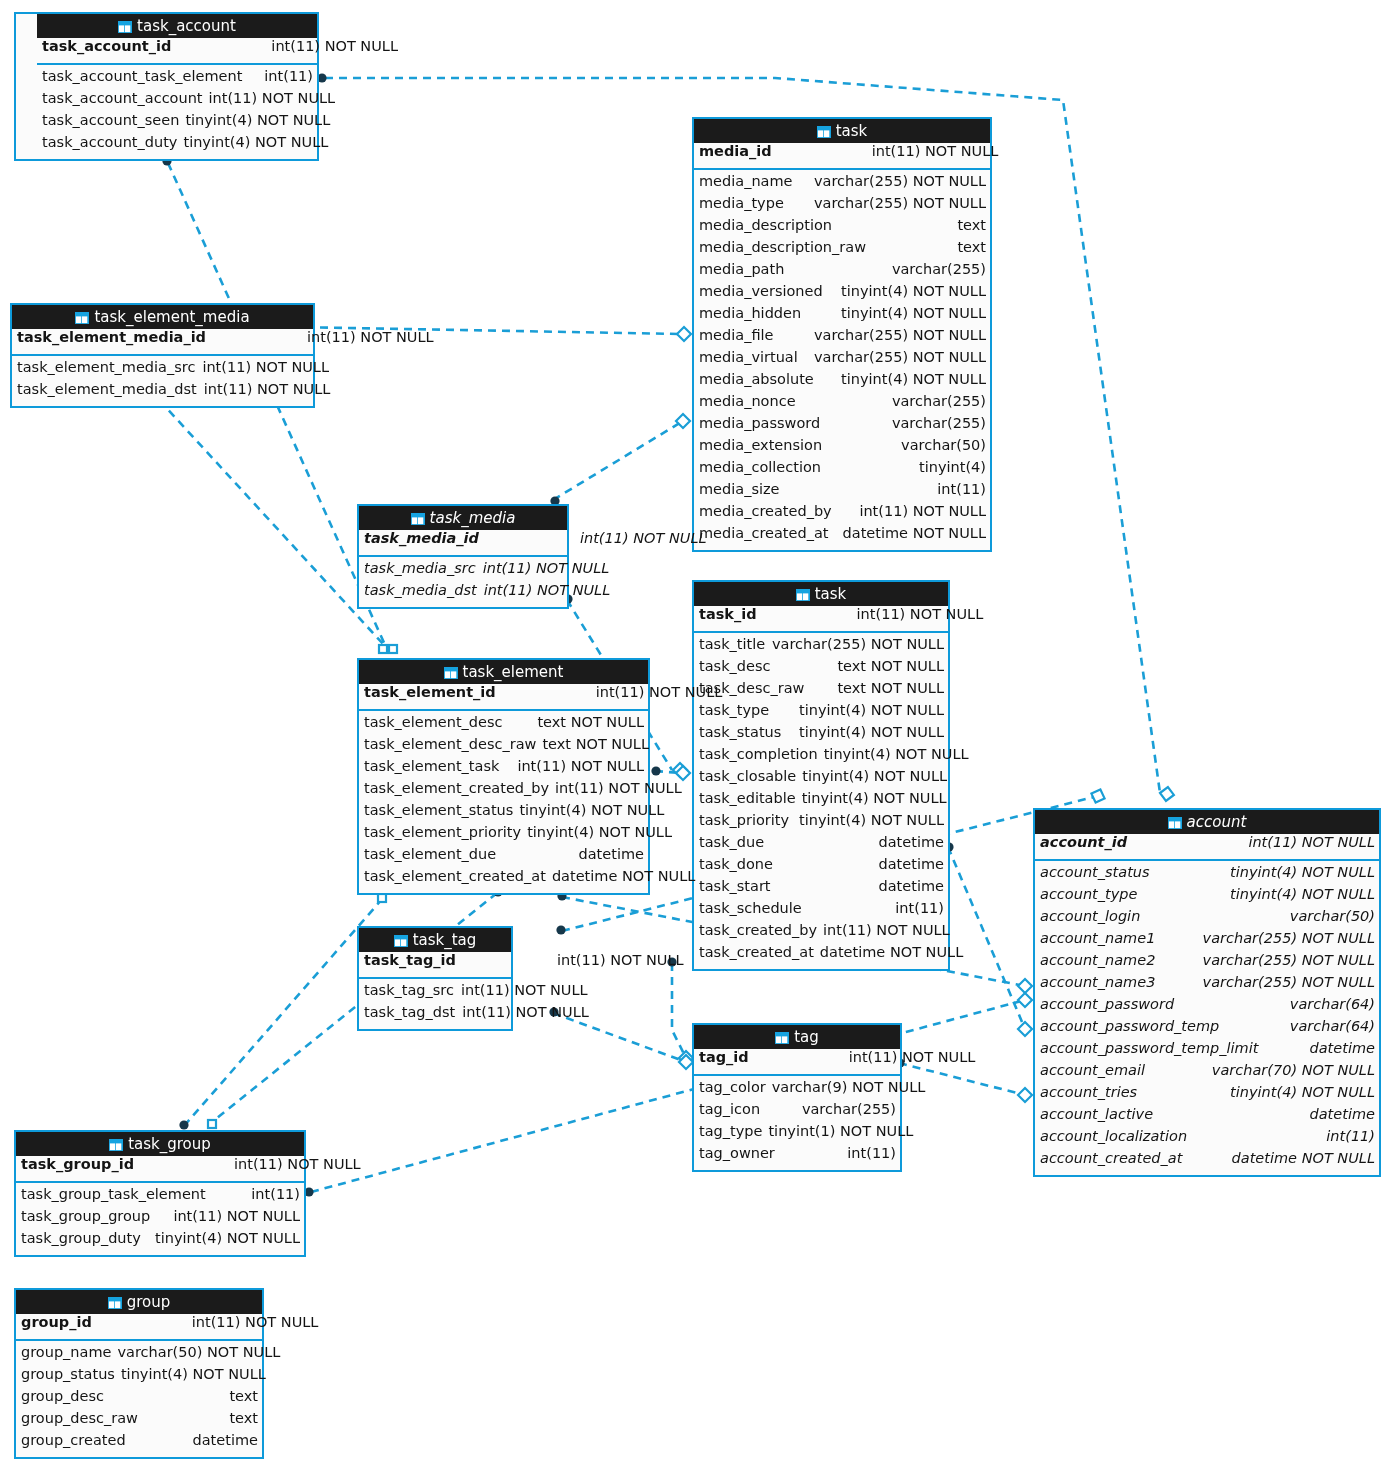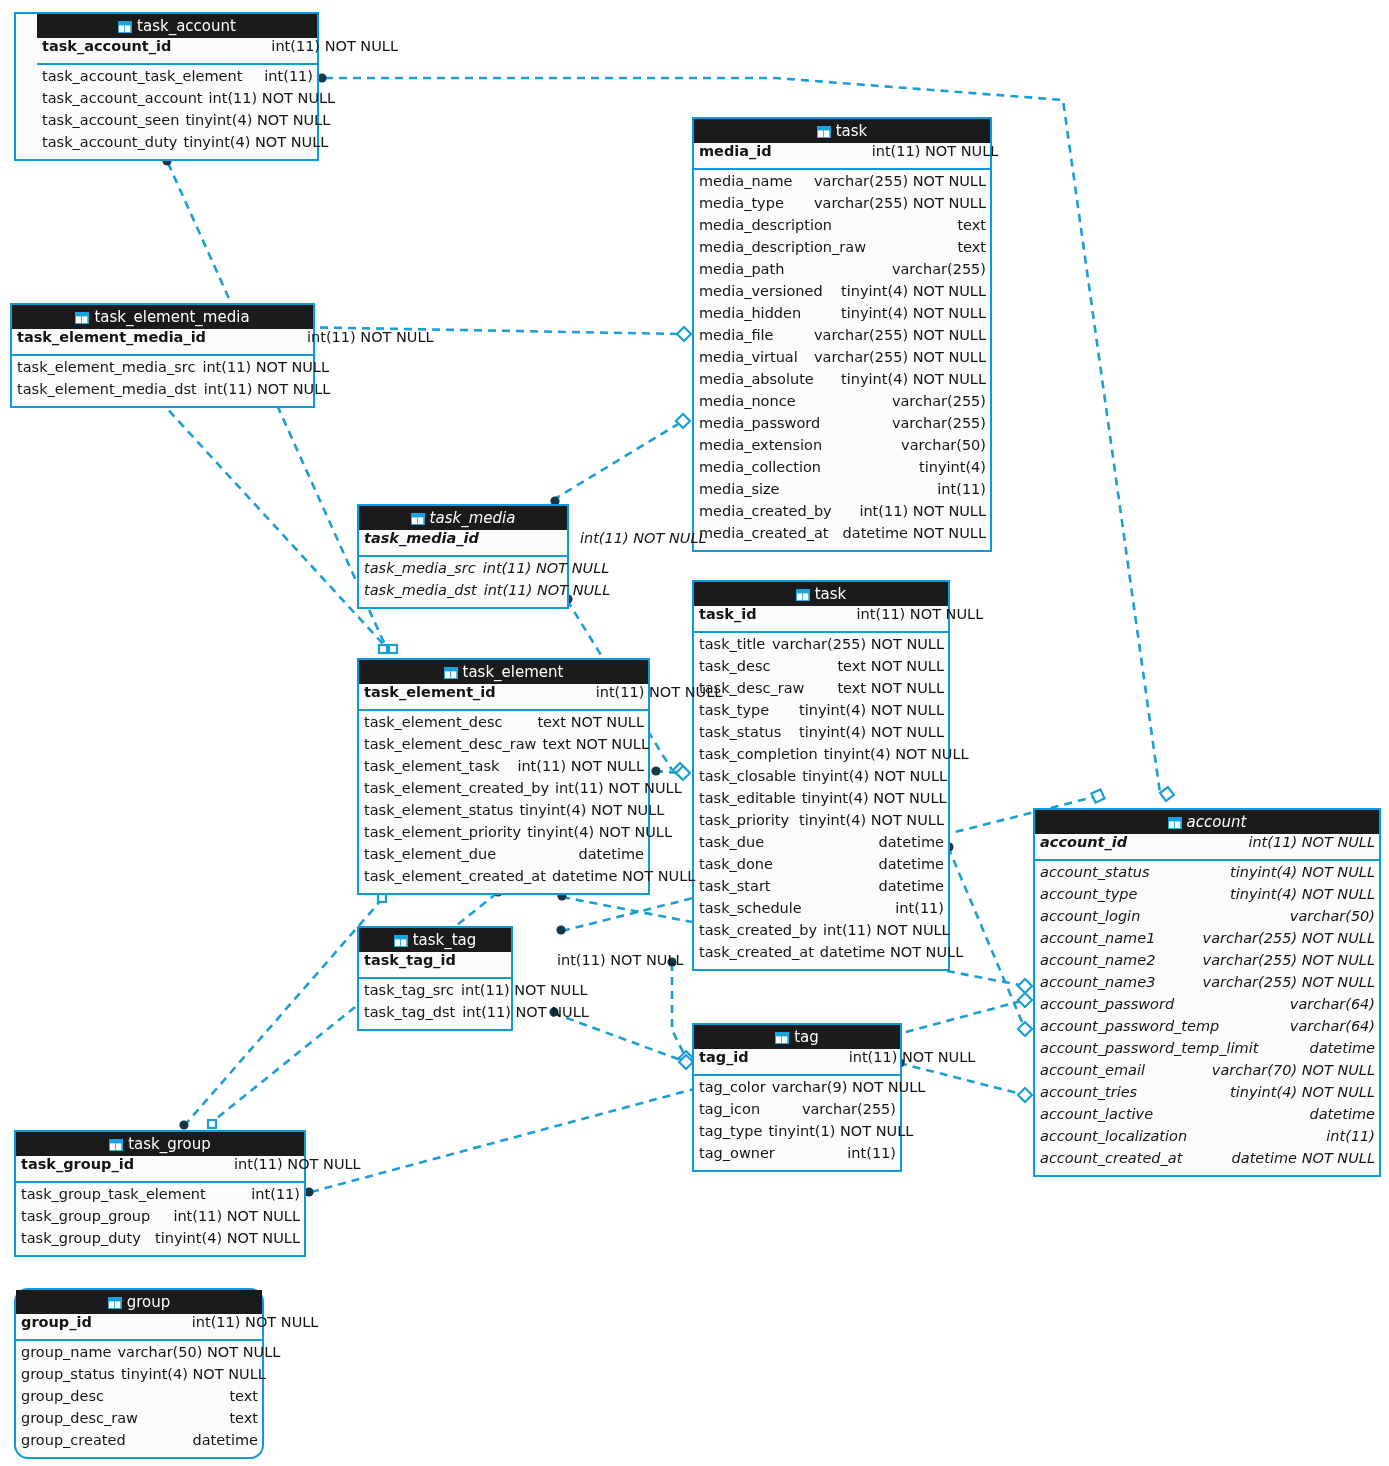--- a/index.html
+++ b/index.html
@@ -675,21 +675,21 @@
           <span class="sp"></span>
           <span class="ty">int(11) NOT NULL</span>
         </div>
         <div class="row">
           <span class="nm">task_group_duty</span>
           <span class="sp"></span>
           <span class="ty">tinyint(4) NOT NULL</span>
         </div>
       </div>
     </div>
-    <div class="entity" style="left: 14px; top: 1288px; width: 250px; border-radius: 14px;">
+    <div class="entity" style="left: 14px; top: 1288px; width: 250px;">
       <div class="ent-title"><span class="tbl-icon"><svg width="14" height="12" viewBox="0 0 14 12" aria-hidden="true">
             <rect x="0" y="0" width="14" height="12" fill="#16a3e0"></rect>
             <rect x="0" y="0" width="14" height="3.4" fill="#16a3e0"></rect>
             <rect x="0.9" y="4.4" width="5.3" height="6.7" fill="#ffffff"></rect>
             <rect x="7.0" y="4.4" width="5.3" height="6.7" fill="#ffffff"></rect>
           </svg></span><span>group</span></div>
       <div class="pk-row">
         <div class="row">
           <span class="nm">group_id</span>
           <span class="sp"></span>

